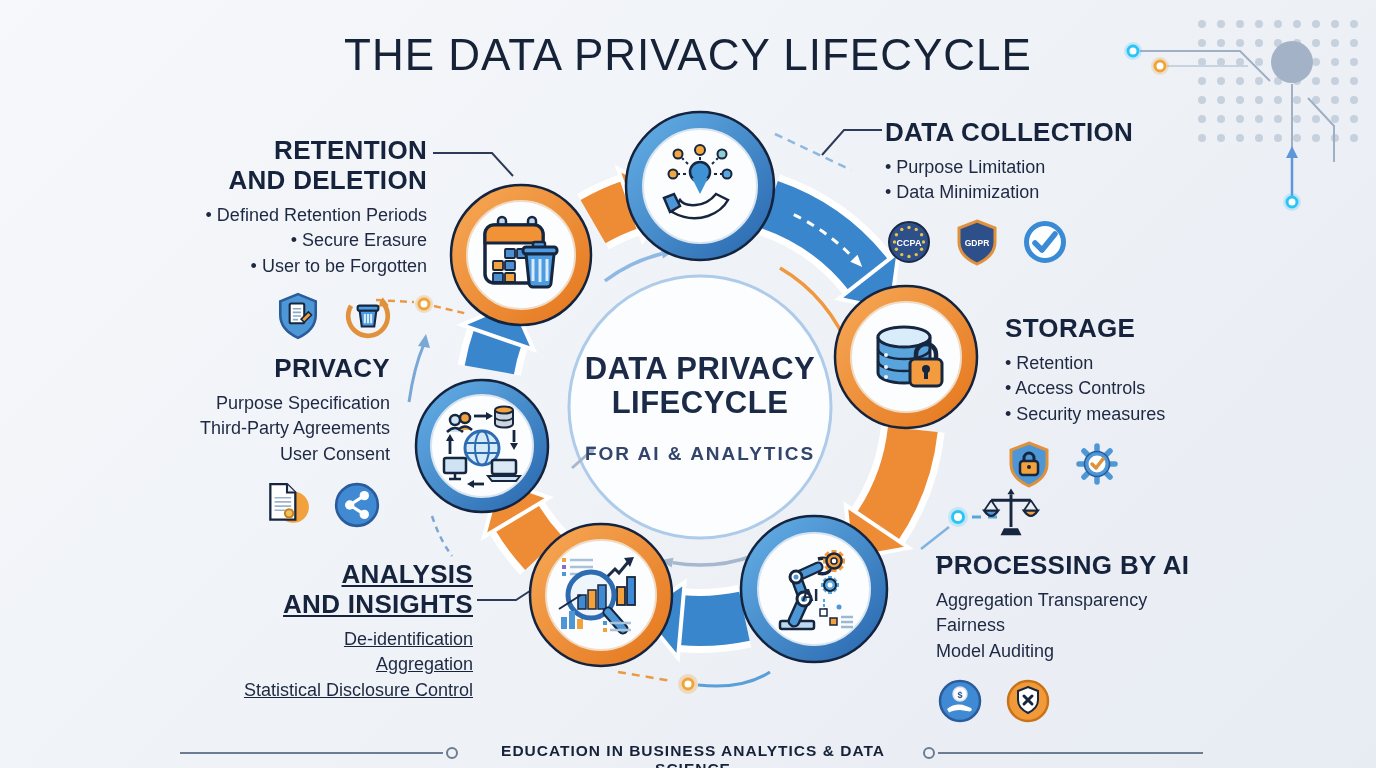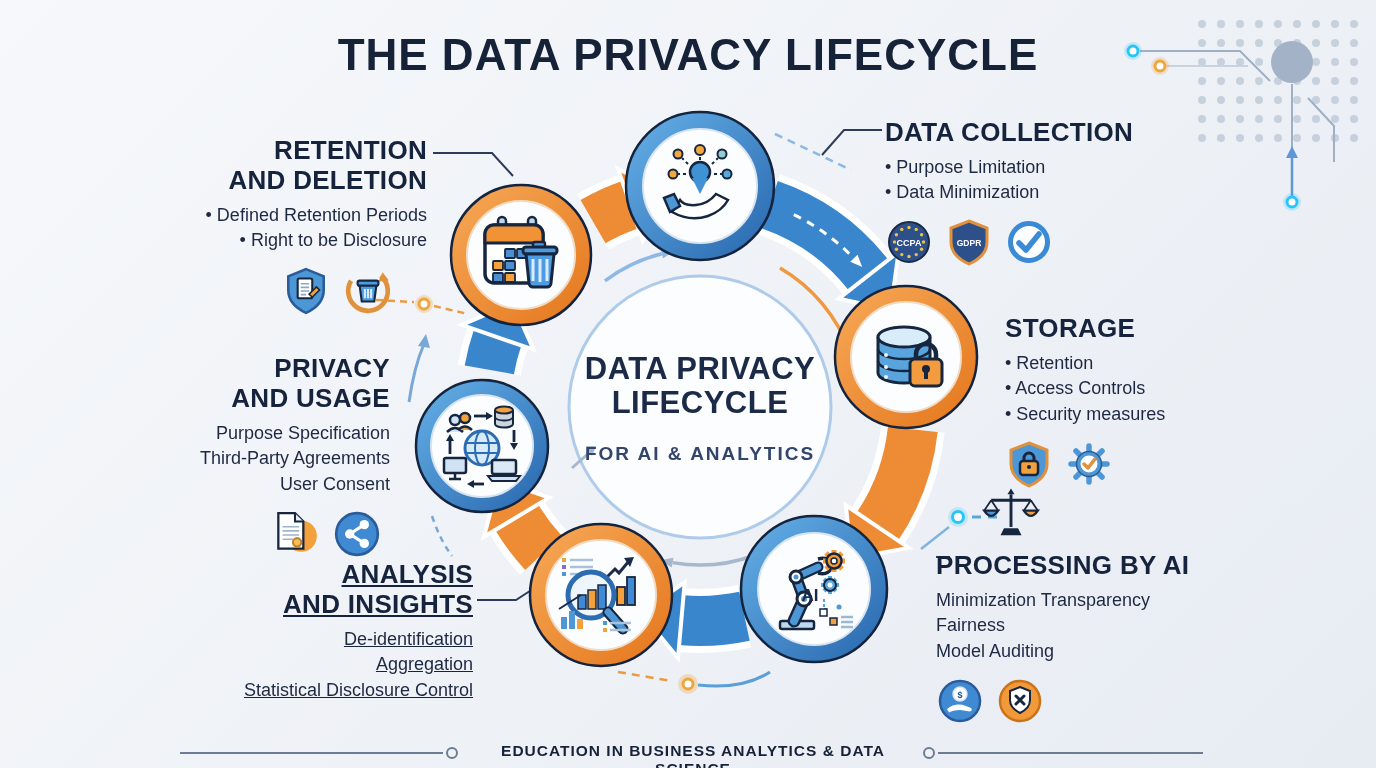--- a/index.html
+++ b/index.html
@@ -4,30 +4,30 @@
 <style>
   html,body{margin:0;padding:0;}
   #canvas{
     position:relative;width:1376px;height:768px;overflow:hidden;
     background:linear-gradient(135deg,#f6f8fb 0%,#eef1f6 55%,#e7ecf3 100%);
     font-family:"Liberation Sans",sans-serif;color:#16233d;
   }
   #diagram{position:absolute;left:0;top:0;z-index:1;}
   .page-title{
     position:absolute;left:288px;top:30px;width:800px;text-align:center;z-index:3;
-    font-size:44px;font-weight:700;letter-spacing:1px;color:#152238;
+    font-size:44px;font-weight:400;letter-spacing:1px;color:#152238;
   }
   .center-label{position:absolute;left:525px;top:352px;width:350px;text-align:center;z-index:3;}
   .center-label .c1,.center-label .c2{font-size:31px;font-weight:800;color:#1b2a47;line-height:1.1;letter-spacing:0.5px;}
   .center-label .c3{font-size:19px;font-weight:600;color:#33456b;letter-spacing:2px;margin-top:23px;}
   .stage{position:absolute;z-index:3;}
   .stage .t{font-size:26px;font-weight:800;color:#16233d;line-height:1.15;letter-spacing:0.3px;}
   .stage .items{margin-top:7px;font-size:18px;color:#1d2842;line-height:1.42;}
   .ra{text-align:right;}
-  .icon-row{display:flex;gap:12px;margin-top:12px;align-items:center;}
+  .icon-row{display:flex;gap:20px;margin-top:12px;align-items:center;}
   .icon-row.end{justify-content:flex-end;}
   .footer-text{
     position:absolute;left:468px;top:742px;width:450px;text-align:center;z-index:3;
     font-size:15.5px;font-weight:800;letter-spacing:1px;color:#152238;
   }
   svg text{font-family:"Liberation Sans",sans-serif;}
 </style>
 </head>
 <body>
 
@@ -389,21 +389,21 @@
     <path d="M24,8 V36" stroke="#17263f" stroke-width="2.5"></path>
     <path d="M7,13 H41" stroke="#17263f" stroke-width="2.5"></path>
     <path d="M7,13 L1,22 M7,13 L13,22" stroke="#17263f" stroke-width="1.5"></path>
     <path d="M1,22 Q7,31 13,22 Z" fill="#4d97d6" stroke="#17263f" stroke-width="2"></path>
     <path d="M41,13 L35,22 M41,13 L47,22" stroke="#17263f" stroke-width="1.5"></path>
     <path d="M35,22 Q41,31 47,22 Z" fill="#f2a13c" stroke="#17263f" stroke-width="2"></path>
     <path d="M18,37 h12 l3,6 h-18 Z" fill="#17263f"></path>
   </svg>
   <div class="t" style="margin-top:6px;">PROCESSING BY AI</div>
   <div class="items">
-    <div>Minimization Transparency</div>
+    <div>Aggregation Transparency</div>
     <div>Fairness</div>
     <div>Model Auditing</div>
   </div>
   <div class="icon-row">
     <svg width="48" height="48" viewBox="0 0 48 48">
       <circle cx="24" cy="24" r="20" fill="#3f8ad2" stroke="#2a5c9c" stroke-width="2.5"></circle>
       <circle cx="24" cy="17" r="7" fill="#ffffff" stroke="#d8e4f0" stroke-width="1.5"></circle>
       <text x="24" y="20.5" font-size="9" font-weight="bold" fill="#2d4f8a" text-anchor="middle">$</text>
       <path d="M11,32 Q20,25 30,29 L35,31 Q37,33 34,34.5 L24,33 Q17,33 13,35.5 Z" fill="#ffffff"></path>
     </svg>
@@ -413,21 +413,22 @@
       <path d="M20,19 L28,27 M28,19 L20,27" stroke="#17263f" stroke-width="3" stroke-linecap="round"></path>
     </svg>
   </div>
 </div>
 
 <div class="stage ra" style="right:949px;top:136px;">
   <div class="t">RETENTION</div>
   <div class="t">AND DELETION</div>
   <div class="items">
     <div>• Defined Retention Periods</div>
-    <div>• Right to be Disclosure</div>
+    <div>• Secure Erasure</div>
+    <div>• User to be Forgotten</div>
   </div>
   <div class="icon-row end" style="margin-right:34px;">
     <svg width="50" height="50" viewBox="0 0 48 48">
       <path d="M24,3 L41,10 V23 Q41,37 24,45 Q7,37 7,23 V10 Z" fill="#4d97d6" stroke="#2a5c9c" stroke-width="2.5"></path>
       <rect x="16" y="12" width="14" height="19" rx="1.5" fill="#ffffff" stroke="#17263f" stroke-width="2"></rect>
       <g stroke="#8aa9c8" stroke-width="1.5">
             <path d="M19,17 H27 M19,20.5 H27 M19,24 H27 M19,27.5 H24"></path>
           </g>
       <path d="M27,27 l7,-7 l3,3 l-7,7 Z" fill="#f2a13c" stroke="#17263f" stroke-width="1.5"></path>
     </svg>
@@ -436,21 +437,20 @@
       <polygon points="38,6 44,14 34,15" fill="#e0913c"></polygon>
       <rect x="14" y="14" width="20" height="5" rx="2" fill="#4d9be0" stroke="#17263f" stroke-width="2"></rect>
       <path d="M16,19 h16 l-2,15 h-12 Z" fill="#4d9be0" stroke="#17263f" stroke-width="2"></path>
       <path d="M21,22 V31 M24,22 V31 M27,22 V31" stroke="#d9ecfb" stroke-width="2"></path>
     </svg>
   </div>
 </div>
 
 <div class="stage ra" style="right:986px;top:354px;">
   <div class="t">PRIVACY</div>
-  <div class="t">AND USAGE</div>
   <div class="items">
     <div>Purpose Specification</div>
     <div>Third-Party Agreements</div>
     <div>User Consent</div>
   </div>
   <div class="icon-row end" style="margin-right:8px;">
     <svg width="50" height="50" viewBox="0 0 48 48">
       <circle cx="30" cy="26" r="15" fill="#f2a13c"></circle>
       <path d="M8,4 H24 L32,12 V38 H8 Z" fill="#ffffff" stroke="#17263f" stroke-width="2.2"></path>
       <path d="M24,4 V12 H32" fill="#e8eef5" stroke="#17263f" stroke-width="2"></path>

